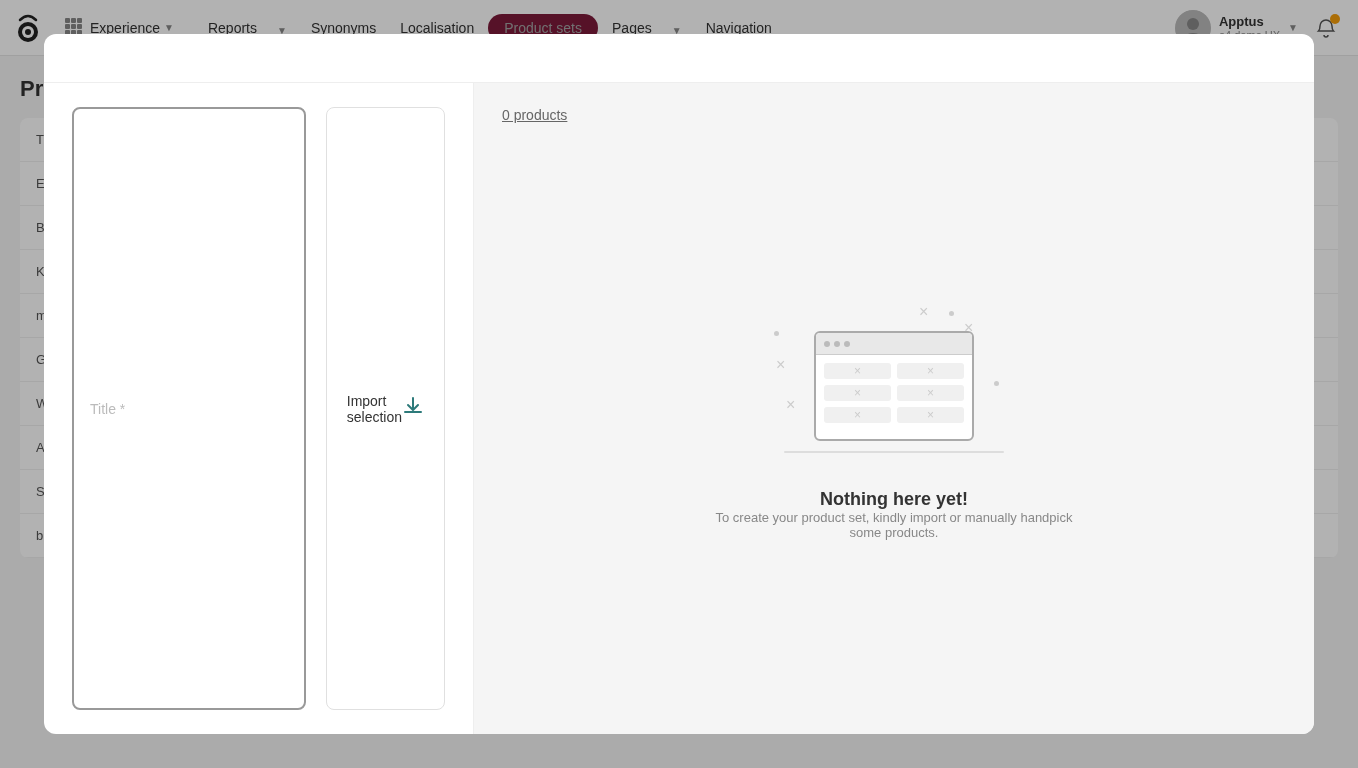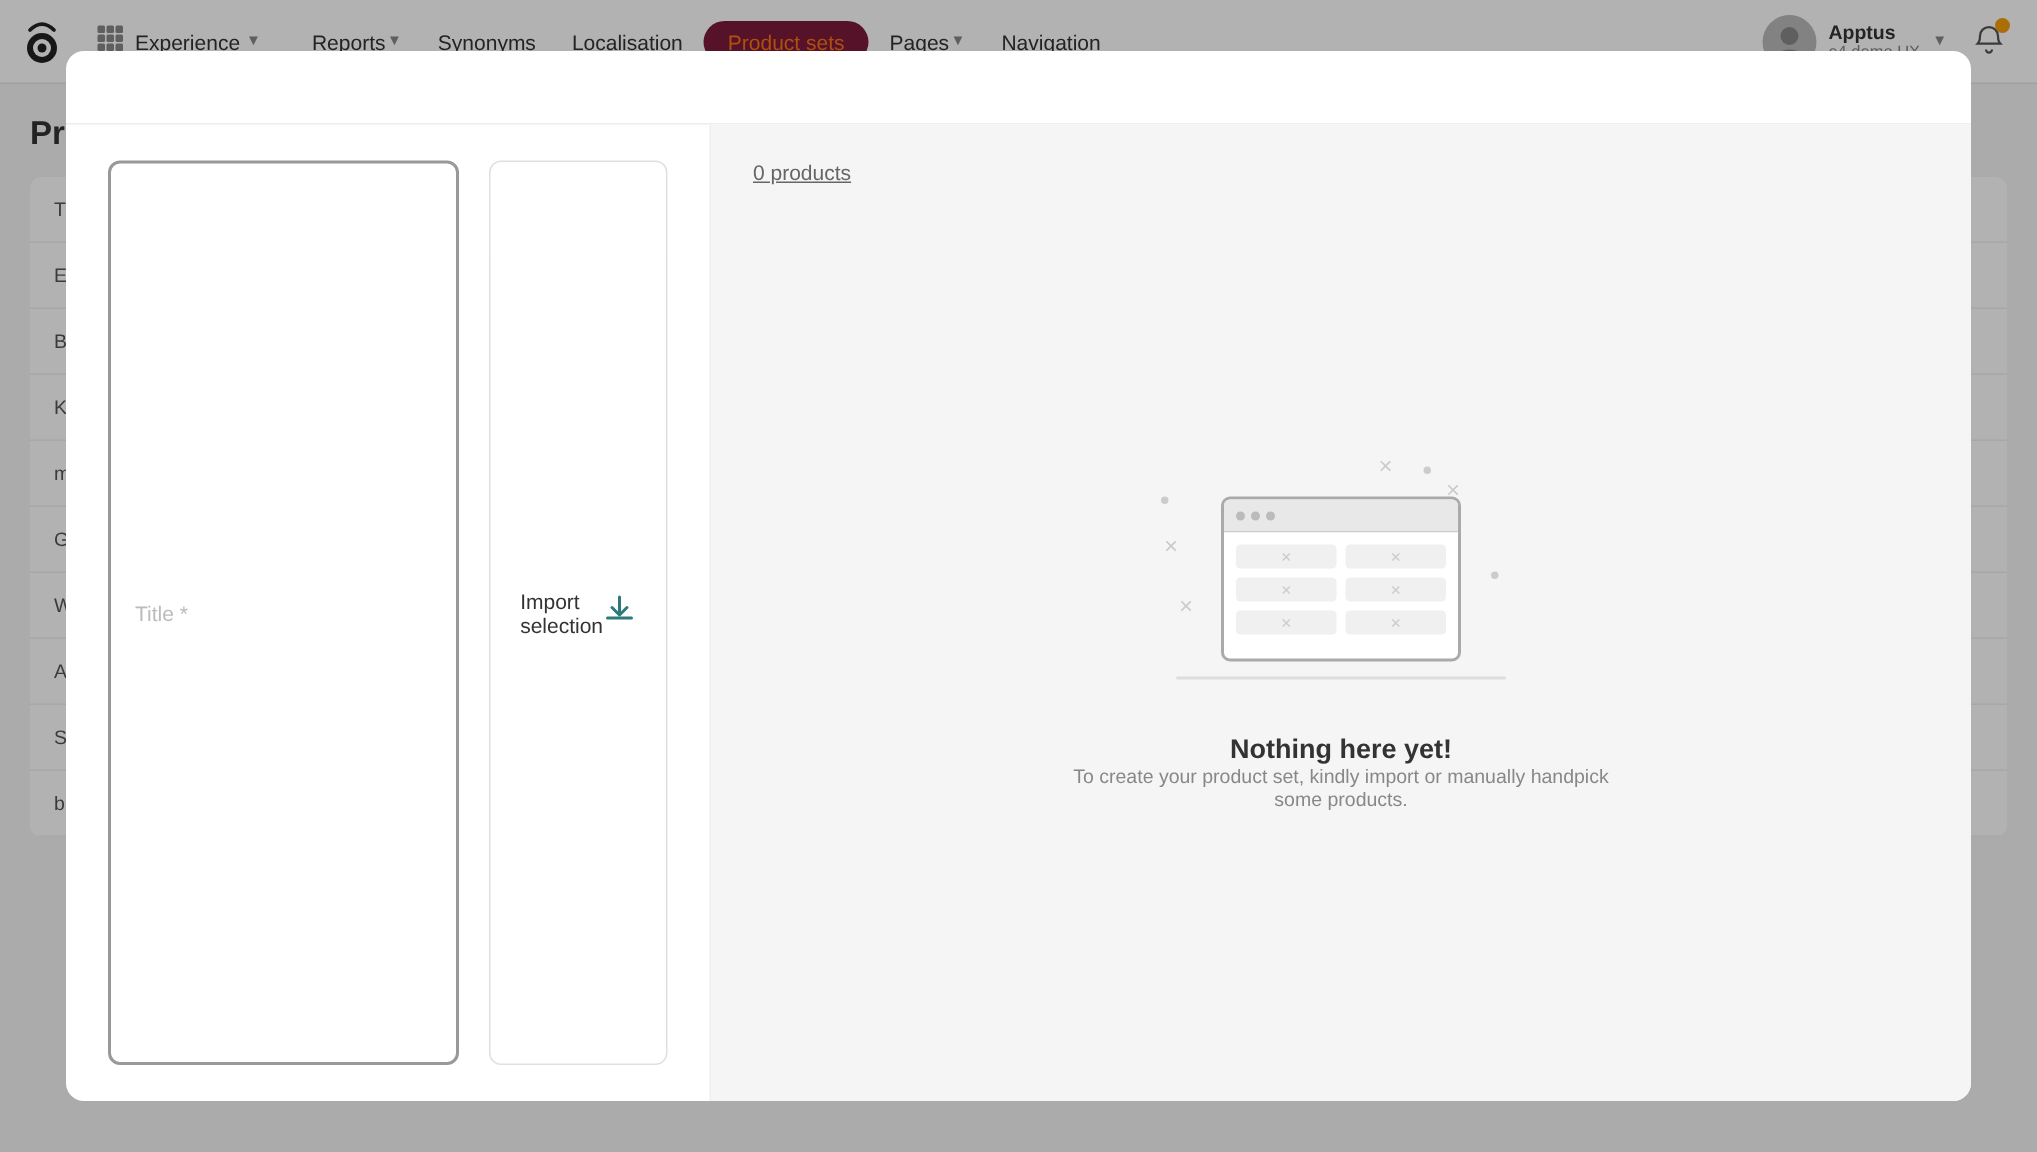--- a/index.html
+++ b/index.html
@@ -11,23 +11,23 @@
       background: #fff; display: flex; align-items: center; padding: 0 16px;
       border-bottom: 1px solid #e5e5e5; z-index: 1;
     }
     .nav-logo {
       width: 36px; height: 36px; margin-right: 12px; flex-shrink: 0;
     }
     .nav-logo svg { width: 36px; height: 36px; }
     .nav-grid-icon { margin-right: 8px; cursor: pointer; }
     .nav-experience { display: flex; align-items: center; gap: 4px; font-size: 14px; color: #333; cursor: pointer; margin-right: 24px; }
     .nav-links { display: flex; align-items: center; gap: 4px; flex: 1; }
-    .nav-link { font-size: 14px; color: #333; padding: 6px 10px; border-radius: 6px; cursor: pointer; display: flex; align-items: center; gap: 1px; white-space: nowrap; }
-    .nav-link.active { background: #7c1a3a; color: #f97316; border-radius: 20px; padding: 6px 16px; }
-    .nav-right { display: flex; gap: 12px; }
+    .nav-link { font-size: 14px; color: #333; padding: 6px 10px; border-radius: 6px; cursor: pointer; display: flex; align-items: flex-end; gap: 20px; white-space: nowrap; }
+    .nav-link.active { background: #7c1a3a; color: #a3a3a3; border-radius: 20px; padding: 6px 16px; }
+    .nav-right { display: flex; align-items: center; gap: 12px; }
     .nav-user { display: flex; align-items: center; gap: 8px; cursor: pointer; }
     .nav-avatar { width: 36px; height: 36px; border-radius: 50%; background: #ccc; overflow: hidden; display: flex; align-items: center; justify-content: center; font-size: 14px; color: #555; }
     .nav-user-info { display: flex; flex-direction: column; }
     .nav-user-name { font-size: 13px; font-weight: 600; color: #333; }
     .nav-user-sub { font-size: 11px; color: #888; }
     .nav-notification { width: 32px; height: 32px; border-radius: 50%; display: flex; align-items: center; justify-content: center; position: relative; cursor: pointer; }
     .notif-dot { width: 10px; height: 10px; background: #f59e0b; border-radius: 50%; position: absolute; top: 2px; right: 2px; }
     .chevron-icon { font-size: 10px; color: #888; }
 
     

